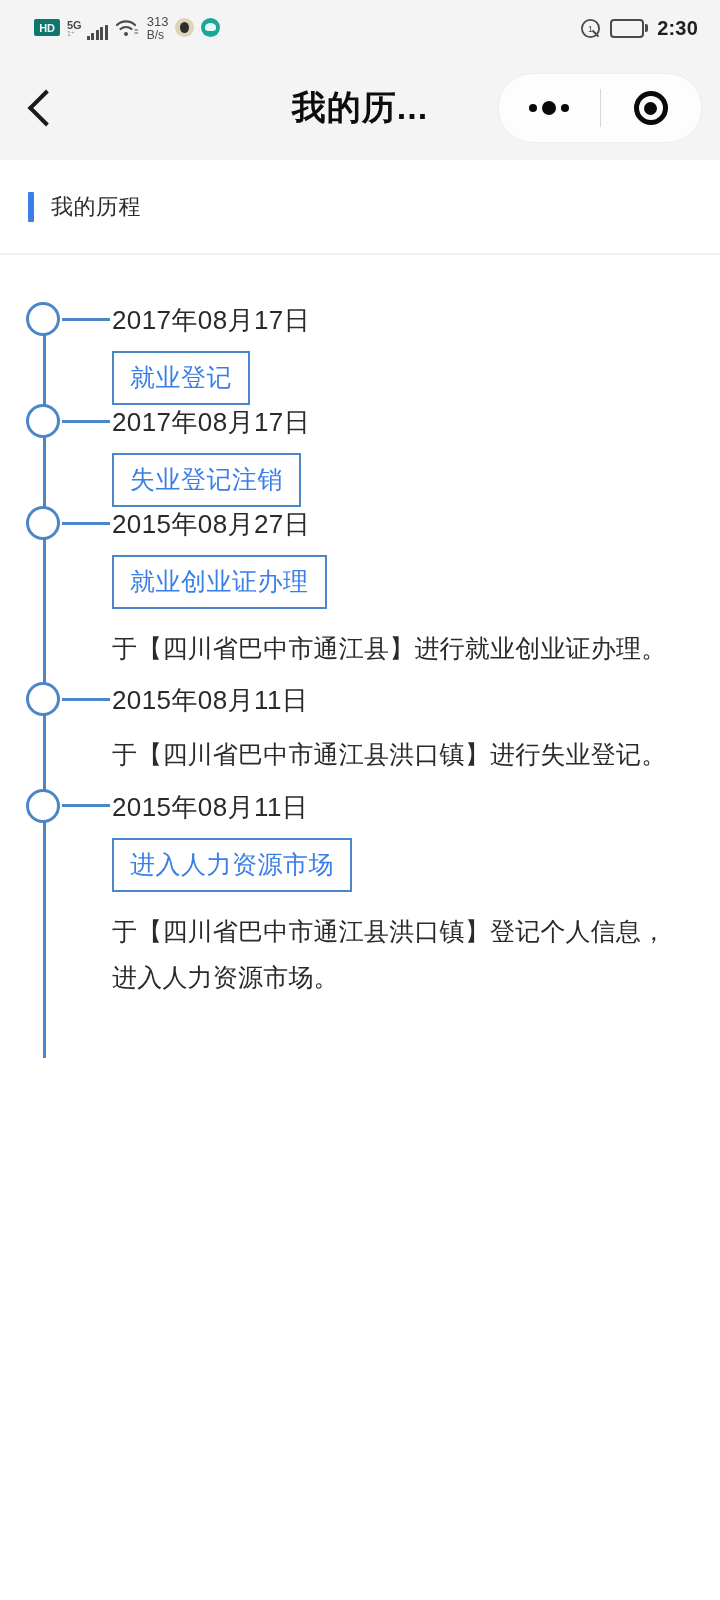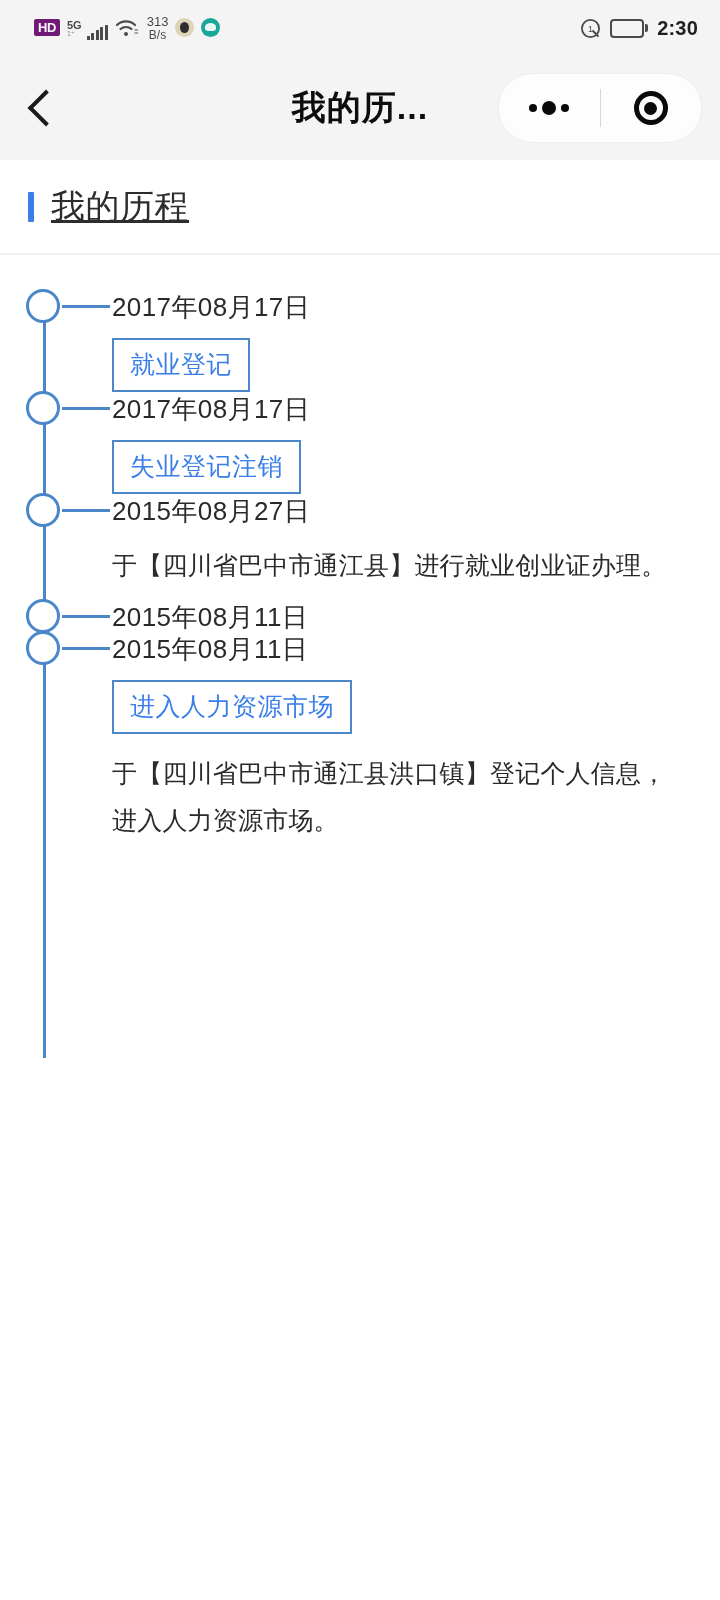--- a/index.html
+++ b/index.html
@@ -35,23 +35,23 @@
     display: flex;
     align-items: center;
     gap: 9px;
   }
   .hd-badge {
     display: inline-flex;
     align-items: center;
     justify-content: center;
     width: 26px;
     height: 17px;
-    background: #701a75;
+    background: #0f766e;
     color: #f4f4f4;
-    font-size: 13px;
+    font-size: 11px;
     font-weight: bold;
     border-radius: 2px;
     letter-spacing: -0.3px;
   }
   .sig-wrap {
     display: flex;
     align-items: flex-end;
     position: relative;
     height: 24px;
   }
@@ -91,21 +91,20 @@
   .bars i:nth-child(5) { height: 15px; }
 
   .wifi {
     position: relative;
     width: 24px;
     height: 20px;
   }
   .net-speed {
     display: flex;
     flex-direction: column;
-    align-items: center;
     line-height: 1.05;
     color: #4a4a4a;
     font-size: 13px;
     margin-left: 1px;
   }
   .net-speed .unit { font-size: 12px; }
 
   .app-dot {
     width: 19px;
     height: 19px;
@@ -274,30 +273,29 @@
     border-bottom: 2px solid #f0f0f0;
   }
   .accent-bar {
     width: 6px;
     height: 30px;
     background: #3a7ee8;
     border-radius: 1px;
     margin-right: 17px;
   }
   .section-title {
-    font-size: 34px;
+    font-size: 22px;
     color: #2d2d2d;
     letter-spacing: 0.5px;
-    text-decoration: underline;
   }
 
   
   .timeline {
     position: relative;
-    padding: 35px 0 0 0;
+    padding: 48px 0 0 0;
   }
   .tl-line {
     position: absolute;
     left: 43px;
     top: 74px;
     width: 3px;
     background: #4a86c8;
   }
   .tl-item {
     position: relative;
@@ -439,26 +437,28 @@
     <div class="tl-item">
       <span class="tl-node" style="top: -1px;"></span>
       <span class="tl-connector" style="top: 14.5px;"></span>
       <div class="tl-date">2017年08月17日</div>
       <div><span class="tl-badge">失业登记注销</span></div>
     </div>
     <div class="tl-item">
       <span class="tl-node" style="top: -1px;"></span>
       <span class="tl-connector" style="top: 14.5px;"></span>
       <div class="tl-date">2015年08月27日</div>
+      <div><span class="tl-badge">就业创业证办理</span></div>
       <div class="tl-desc">于【四川省巴中市通江县】进行就业创业证办理。</div>
     </div>
     <div class="tl-item">
       <span class="tl-node" style="top: -1px;"></span>
       <span class="tl-connector" style="top: 14.5px;"></span>
       <div class="tl-date">2015年08月11日</div>
+      <div class="tl-desc">于【四川省巴中市通江县洪口镇】进行失业登记。</div>
     </div>
     <div class="tl-item">
       <span class="tl-node" style="top: -1px;"></span>
       <span class="tl-connector" style="top: 14.5px;"></span>
       <div class="tl-date">2015年08月11日</div>
       <div><span class="tl-badge">进入人力资源市场</span></div>
       <div class="tl-desc">于【四川省巴中市通江县洪口镇】登记个人信息，进入人力资源市场。</div>
     </div>
   </div>
 

